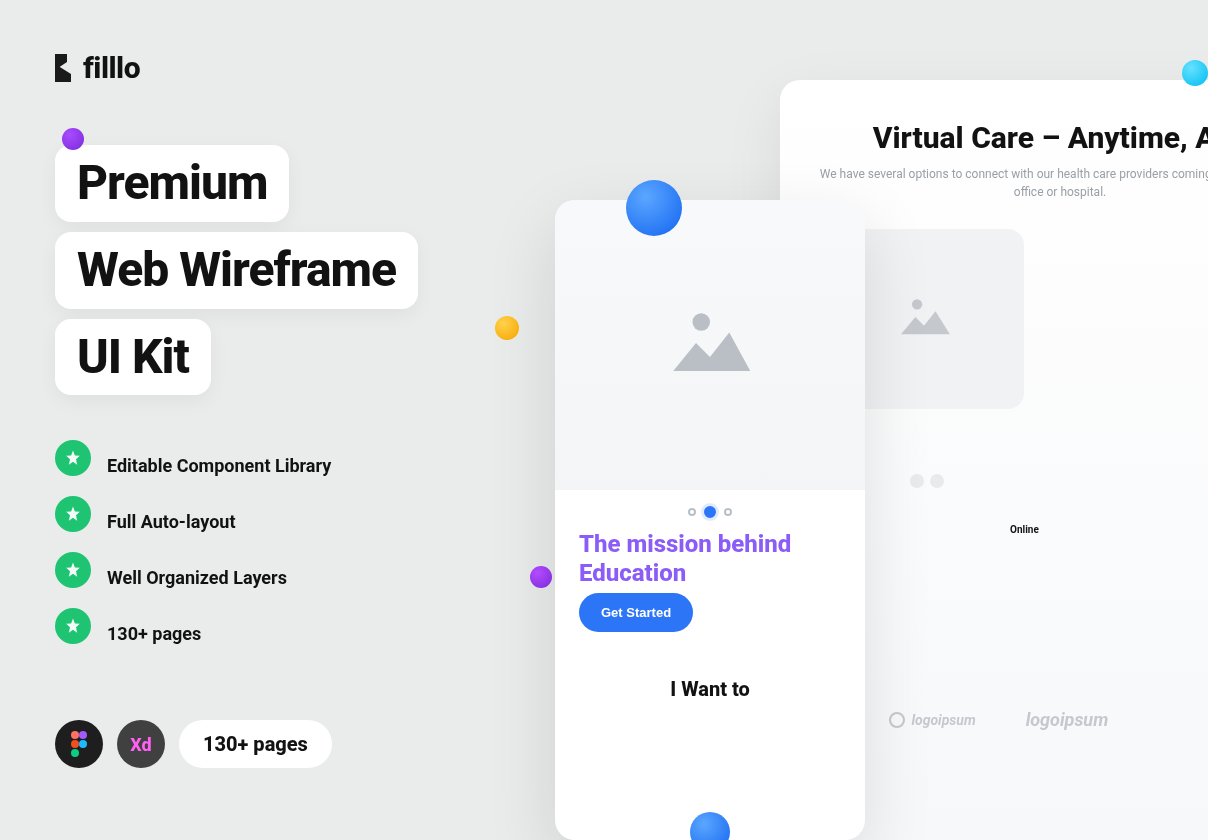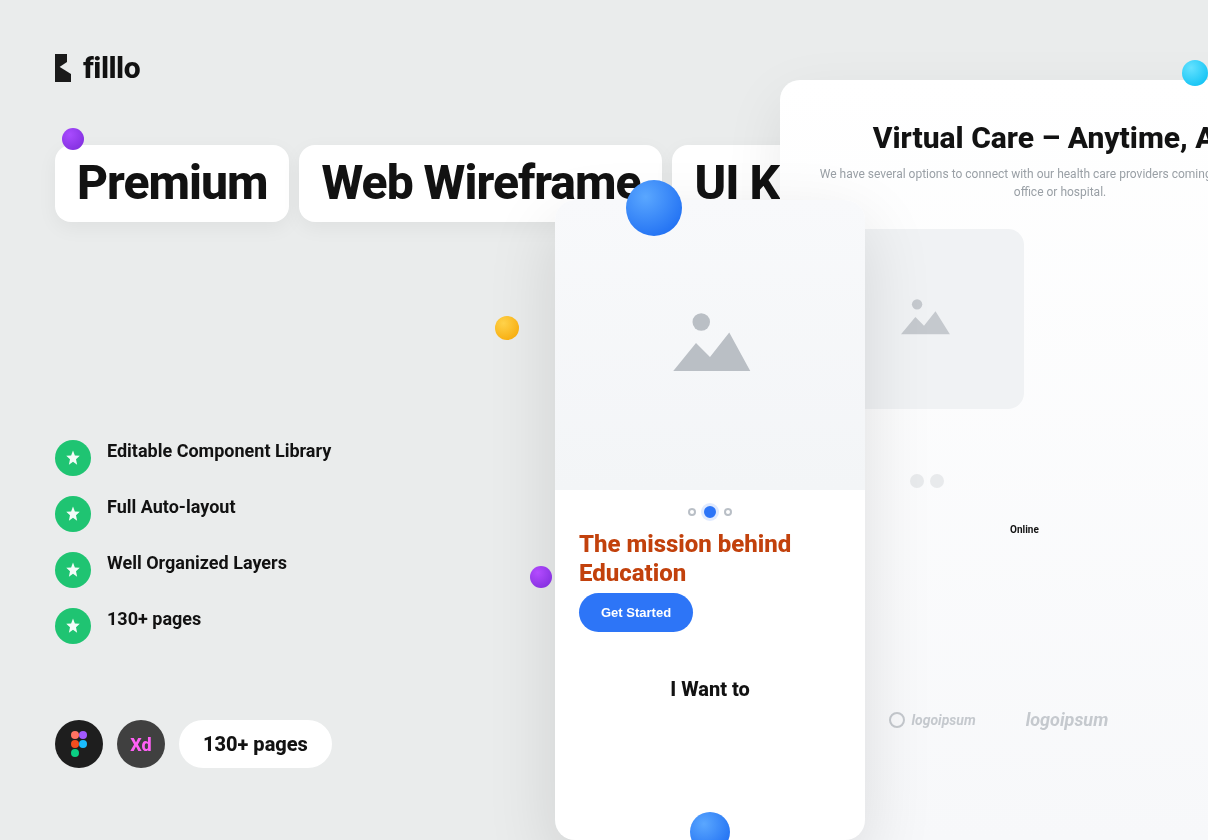--- a/index.html
+++ b/index.html
@@ -45,21 +45,21 @@
     font-weight: 800;
     letter-spacing: -0.5px;
   }
 
   
   .headline {
     position: absolute;
     top: 145px;
     left: 55px;
     display: flex;
-    flex-direction: row;
+    flex-direction: column;
     align-items: flex-start;
     gap: 10px;
   }
   .pill {
     background: #fff;
     border-radius: 16px;
     padding: 12px 22px;
     font-size: 48px;
     font-weight: 800;
     letter-spacing: -1px;
@@ -71,21 +71,21 @@
   .features {
     position: absolute;
     top: 440px;
     left: 55px;
     display: flex;
     flex-direction: column;
     gap: 20px;
   }
   .feature {
     display: flex;
-    align-items: flex-start;
+    align-items: flex-end;
     gap: 16px;
   }
   .check {
     width: 36px; height: 36px;
     background: #1fc472;
     border-radius: 50%;
     display: flex;
     align-items: center;
     justify-content: center;
     flex-shrink: 0;
@@ -210,21 +210,21 @@
   }
   .pager span.active {
     width:12px; height:12px; border:3px solid #2d75f7; background:#2d75f7;
     box-shadow: 0 0 0 3px rgba(45,117,247,0.15);
   }
   .front-body { padding: 4px 24px 20px; }
   .front-body h3 {
     font-size: 24px;
     font-weight: 800;
     line-height: 1.2;
-    color:#c2410c;
+    color:#8b5cf6;
   }
   .front-body p {
     font-size: 12.5px;
     color: #6b7078;
     margin-top: 14px;
     line-height:1.6;
   }
   .cta {
     display:inline-block;
     background:#2d75f7;

